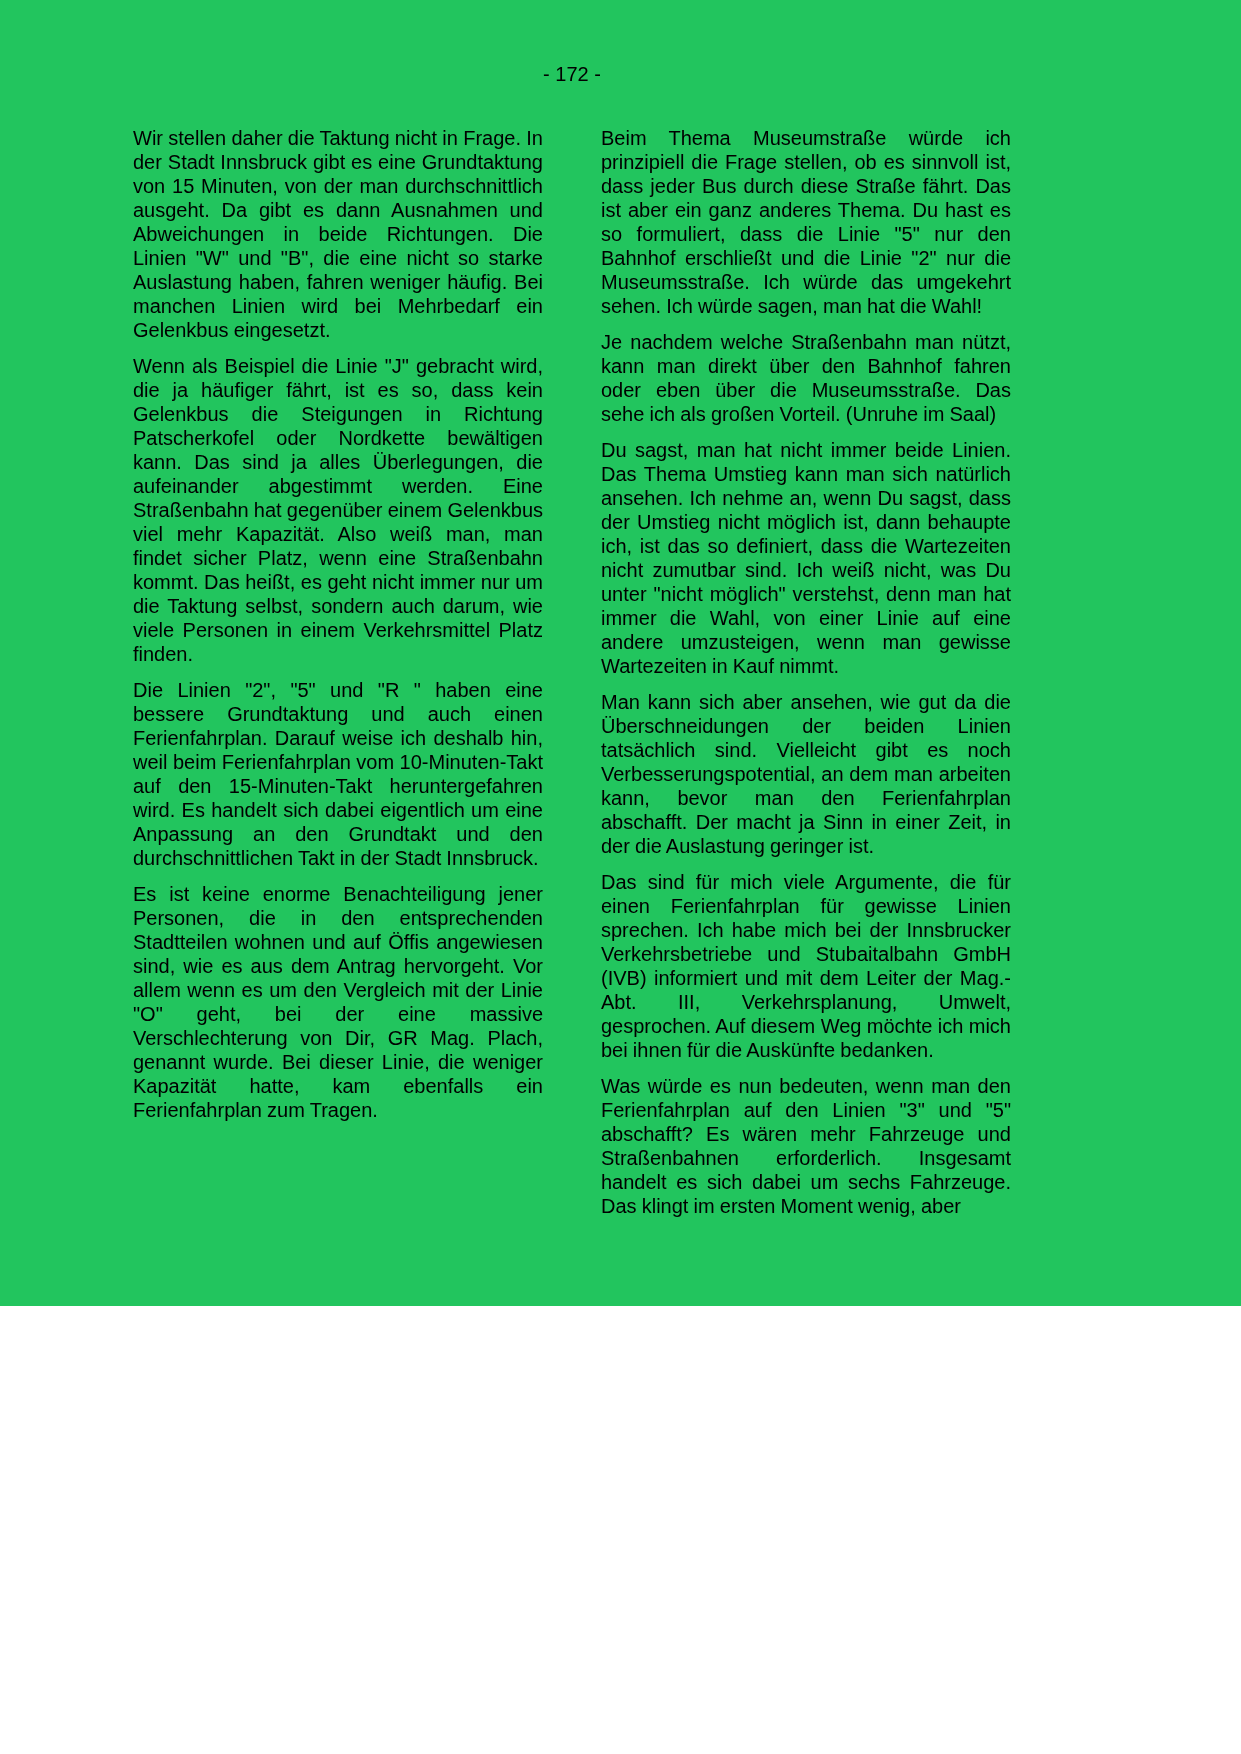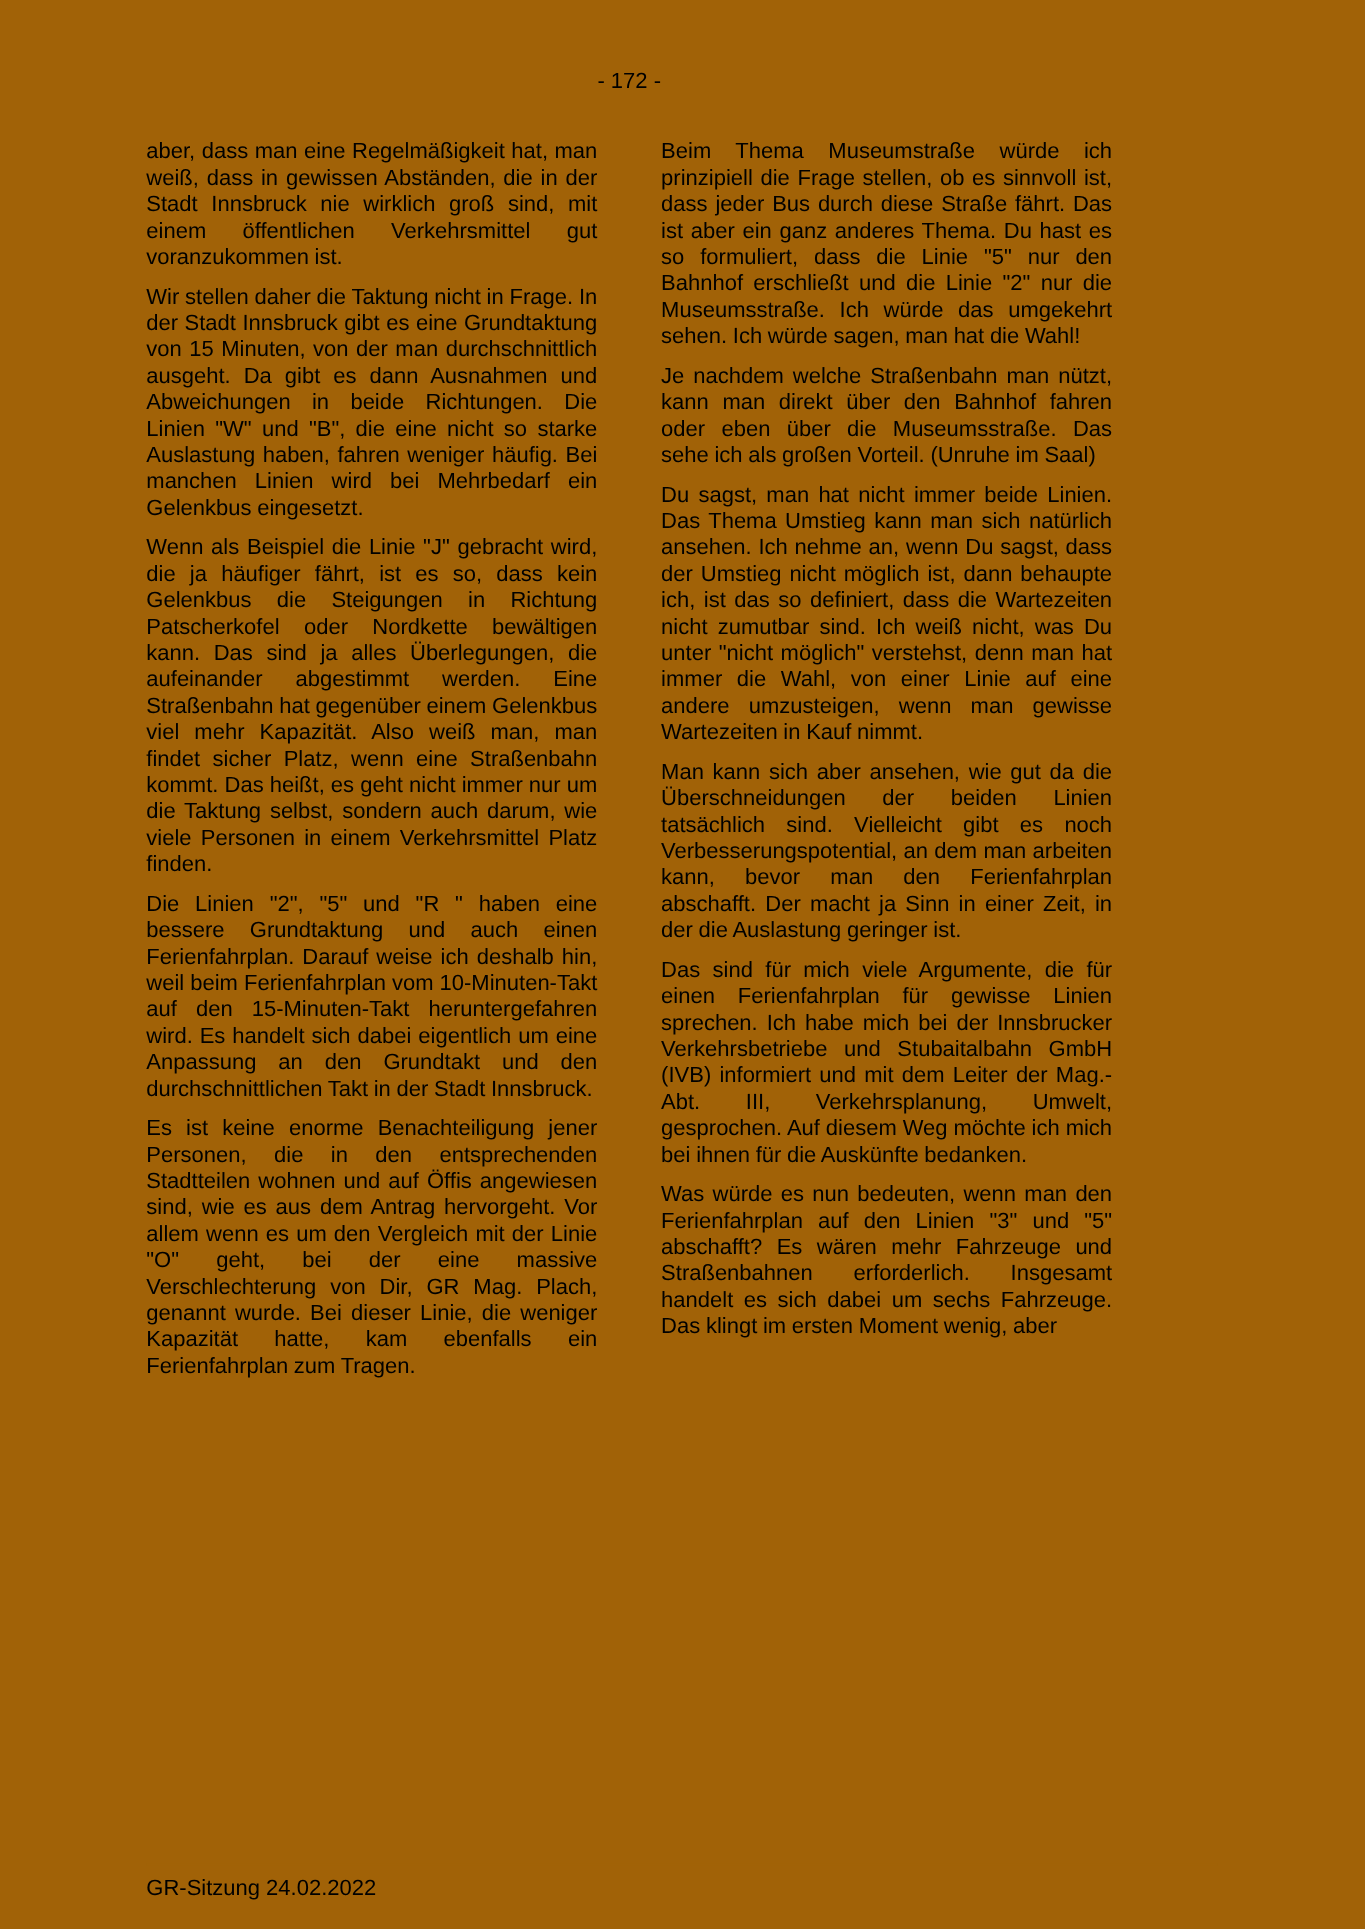--- a/index.html
+++ b/index.html
@@ -3,22 +3,22 @@
 <meta charset="utf-8">
 <style>
   html, body {
     margin: 0;
     padding: 0;
     background: #ffffff;
   }
   .page {
     position: relative;
     width: 1241px;
-    height: 1754px;
-    background: #a16207;
+    height: 1306px;
+    background: #22c55e;
     color: #000000;
     font-family: "Liberation Sans", sans-serif;
     font-size: 20px;
     line-height: 24px;
     overflow: hidden;
   }
   .page-number {
     position: absolute;
     top: 62px;
     left: 133px;
@@ -55,21 +55,20 @@
 </head>
 <body>
 
 <div class="page">
 
   <div class="page-number">- 172 -</div>
 
   <div class="content">
 
     <div class="col">
-      <p>aber, dass man eine Regelmäßigkeit hat, man weiß, dass in gewissen Abständen, die in der Stadt Innsbruck nie wirklich groß sind, mit einem öffentlichen Verkehrsmittel gut voranzukommen ist.</p>
       <p>Wir stellen daher die Taktung nicht in Frage. In der Stadt Innsbruck gibt es eine Grundtaktung von 15 Minuten, von der man durchschnittlich ausgeht. Da gibt es dann Ausnahmen und Abweichungen in beide Richtungen. Die Linien "W" und "B", die eine nicht so starke Auslastung haben, fahren weniger häufig. Bei manchen Linien wird bei Mehrbedarf ein Gelenkbus eingesetzt.</p>
       <p>Wenn als Beispiel die Linie "J" gebracht wird, die ja häufiger fährt, ist es so, dass kein Gelenkbus die Steigungen in Richtung Patscherkofel oder Nordkette bewältigen kann. Das sind ja alles Überlegungen, die aufeinander abgestimmt werden. Eine Straßenbahn hat gegenüber einem Gelenkbus viel mehr Kapazität. Also weiß man, man findet sicher Platz, wenn eine Straßenbahn kommt. Das heißt, es geht nicht immer nur um die Taktung selbst, sondern auch darum, wie viele Personen in einem Verkehrsmittel Platz finden.</p>
       <p>Die Linien "2", "5" und "R " haben eine bessere Grundtaktung und auch einen Ferienfahrplan. Darauf weise ich deshalb hin, weil beim Ferienfahrplan vom 10-Minuten-Takt auf den 15-Minuten-Takt heruntergefahren wird. Es handelt sich dabei eigentlich um eine Anpassung an den Grundtakt und den durchschnittlichen Takt in der Stadt Innsbruck.</p>
       <p>Es ist keine enorme Benachteiligung jener Personen, die in den entsprechenden Stadtteilen wohnen und auf Öffis angewiesen sind, wie es aus dem Antrag hervorgeht. Vor allem wenn es um den Vergleich mit der Linie "O" geht, bei der eine massive Verschlechterung von Dir, GR Mag. Plach, genannt wurde. Bei dieser Linie, die weniger Kapazität hatte, kam ebenfalls ein Ferienfahrplan zum Tragen.</p>
     </div>
 
     <div class="col">
       <p>Beim Thema Museumstraße würde ich prinzipiell die Frage stellen, ob es sinnvoll ist, dass jeder Bus durch diese Straße fährt. Das ist aber ein ganz anderes Thema. Du hast es so formuliert, dass die Linie "5" nur den Bahnhof erschließt und die Linie "2" nur die Museumsstraße. Ich würde das umgekehrt sehen. Ich würde sagen, man hat die Wahl!</p>
       <p>Je nachdem welche Straßenbahn man nützt, kann man direkt über den Bahnhof fahren oder eben über die Museumsstraße. Das sehe ich als großen Vorteil. (Unruhe im Saal)</p>
       <p>Du sagst, man hat nicht immer beide Linien. Das Thema Umstieg kann man sich natürlich ansehen. Ich nehme an, wenn Du sagst, dass der Umstieg nicht möglich ist, dann behaupte ich, ist das so definiert, dass die Wartezeiten nicht zumutbar sind. Ich weiß nicht, was Du unter "nicht möglich" verstehst, denn man hat immer die Wahl, von einer Linie auf eine andere umzusteigen, wenn man gewisse Wartezeiten in Kauf nimmt.</p>

